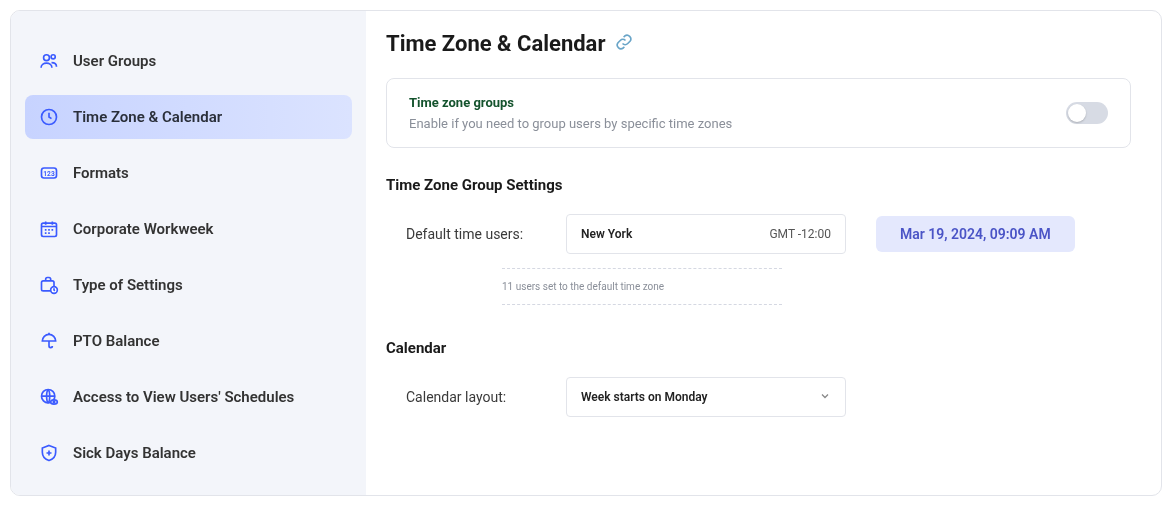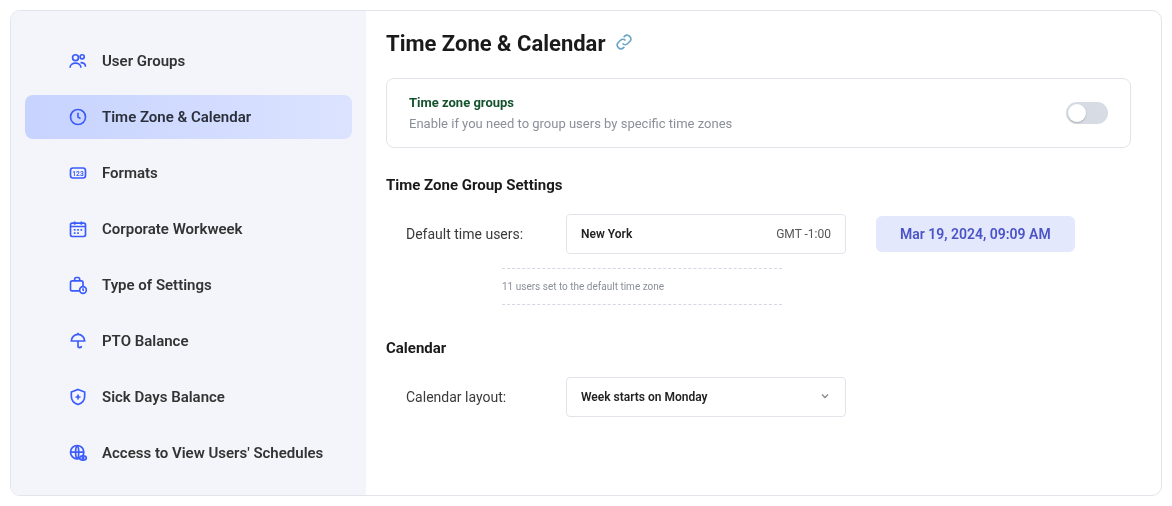--- a/index.html
+++ b/index.html
@@ -24,21 +24,21 @@
   }
   .nav-item{
     display:flex;align-items:center;gap:14px;
     padding:12px 14px;margin-bottom:12px;border-radius:8px;
     font-size:15px;font-weight:600;color:#333;cursor:pointer;
   }
   .nav-item.active{
     background:linear-gradient(90deg,#c7d3ff 0%,#dbe3ff 100%);
     color:#2a2f3a;
   }
-  .nav-icon{width:20px;height:20px;display:inline-flex;align-items:center;justify-content:flex-start;color:var(--blue);flex:0 0 20px;margin-left:29px;}
+  .nav-icon{width:20px;height:20px;display:inline-flex;align-items:center;justify-content:flex-start;color:var(--blue);flex:0 0 20px;}
   .nav-icon svg{width:20px;height:20px;}
   .main{flex:1;padding:20px 30px 20px 20px;overflow:auto;}
   h1.page-title{font-size:22px;font-weight:700;margin:0 0 22px 0;display:flex;align-items:center;gap:10px;color:#1a1a1a;}
   .link-icon{color:#6aa5c8;}
   .link-icon svg{width:18px;height:18px;}
   .card{
     border:1px solid var(--border);border-radius:8px;padding:16px 22px;
     display:flex;align-items:center;justify-content:space-between;margin-bottom:28px;
   }
   .card-title{font-size:13px;font-weight:700;color:#14532d;margin:0 0 6px 0;}
@@ -128,36 +128,36 @@
             <path d="M4 12a8 8 0 0116 0z"></path>
             <path d="M12 12v6a2 2 0 004 0"></path>
             <path d="M12 4V2"></path>
           </svg>
       </span>
       <span>PTO Balance</span>
     </div>
     <div class="nav-item">
       <span class="nav-icon">
         <svg viewBox="0 0 24 24" fill="none" stroke="currentColor" stroke-width="2">
-            <path d="M12 3l8 3v5c0 5-3.5 8.5-8 10-4.5-1.5-8-5-8-10V6l8-3z"></path>
-            <path d="M12 9v6M9 12h6"></path>
-          </svg>
-      </span>
-      <span>Sick Days Balance</span>
-    </div>
-    <div class="nav-item">
-      <span class="nav-icon">
-        <svg viewBox="0 0 24 24" fill="none" stroke="currentColor" stroke-width="2">
             <circle cx="11" cy="11" r="8"></circle>
             <path d="M3 11h16M11 3c2.5 2.5 2.5 13.5 0 16M11 3c-2.5 2.5-2.5 13.5 0 16"></path>
             <ellipse cx="18" cy="18" rx="4" ry="2.5" fill="#fff"></ellipse>
             <circle cx="18" cy="18" r="1"></circle>
           </svg>
       </span>
       <span>Access to View Users' Schedules</span>
+    </div>
+    <div class="nav-item">
+      <span class="nav-icon">
+        <svg viewBox="0 0 24 24" fill="none" stroke="currentColor" stroke-width="2">
+            <path d="M12 3l8 3v5c0 5-3.5 8.5-8 10-4.5-1.5-8-5-8-10V6l8-3z"></path>
+            <path d="M12 9v6M9 12h6"></path>
+          </svg>
+      </span>
+      <span>Sick Days Balance</span>
     </div>
     <div class="nav-item">
       
       
     </div>
   </nav>
 
   <main class="main">
     <h1 class="page-title">
       <span>Time Zone &amp; Calendar</span>
@@ -178,21 +178,21 @@
         <div class="toggle-knob"></div>
       </div>
     </div>
 
     <p class="section-title">Time Zone Group Settings</p>
 
     <div class="row">
       <div class="row-label">Default time users:</div>
       <div class="select-box">
         <span>New York</span>
-        <span class="gmt">GMT -1:00</span>
+        <span class="gmt">GMT -12:00</span>
       </div>
       <div class="time-chip">Mar 19, 2024, 09:09 AM</div>
     </div>
 
     <div class="hint-strip">11 users set to the default time zone</div>
 
     <p class="section-title">Calendar</p>
 
     <div class="row">
       <div class="row-label">Calendar layout:</div>

